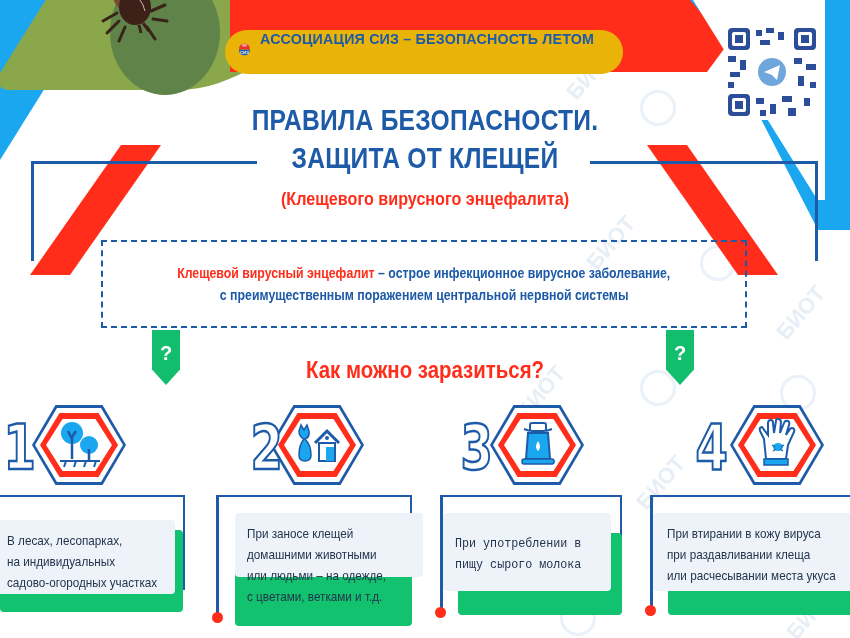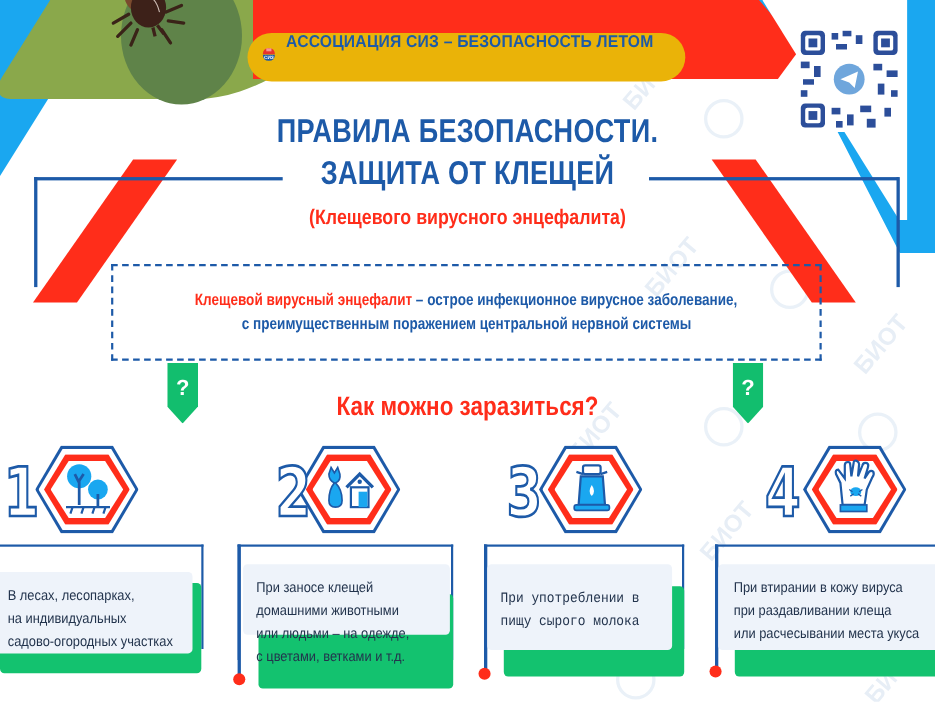--- a/index.html
+++ b/index.html
@@ -192,21 +192,21 @@
     <path d="M14 18 L14 40 M31 30 L31 42 M10 12 L14 20 M18 12 L14 18" stroke="#1d5aa8" stroke-width="2.5" fill="none"></path>
     <path d="M2 42 L42 42 M8 42 L6 48 M18 42 L16 48 M28 42 L26 48 M38 42 L36 48" stroke="#1d5aa8" stroke-width="2" fill="none"></path>
   </svg>
 </div>
 
 <div class="card" style="left:215px;top:405px;width:200px;height:225px;">
   <div class="card-frame" style="left:1px;top:90px;width:196px;height:105px;"></div>
   <div class="vline" style="left:1px;top:90px;height:120px;"></div>
   <div class="red-dot" style="left:-3px;top:207px;"></div>
   <div class="card-green" style="left:20px;top:135px;width:177px;height:86px;"></div>
-  <div class="card-text-box" style="left:6px;top:108px;width:188px;height:64px;">
+  <div class="card-text-box" style="left:20px;top:108px;width:188px;height:64px;">
     <div class="card-text">При заносе клещей</div>
     <div class="card-text">домашними животными</div>
     <div class="card-text">или людьми – на одежде,</div>
     <div class="card-text">с цветами, ветками и т.д.</div>
   </div>
   <div class="hex-outer" style="left:55px;top:0px;">
       <div class="hex-outer-inner"></div>
     </div>
   <div class="big-num" style="left:30px;top:12px;">2</div>
   <div class="hex-red" style="left:63px;top:8px;">

